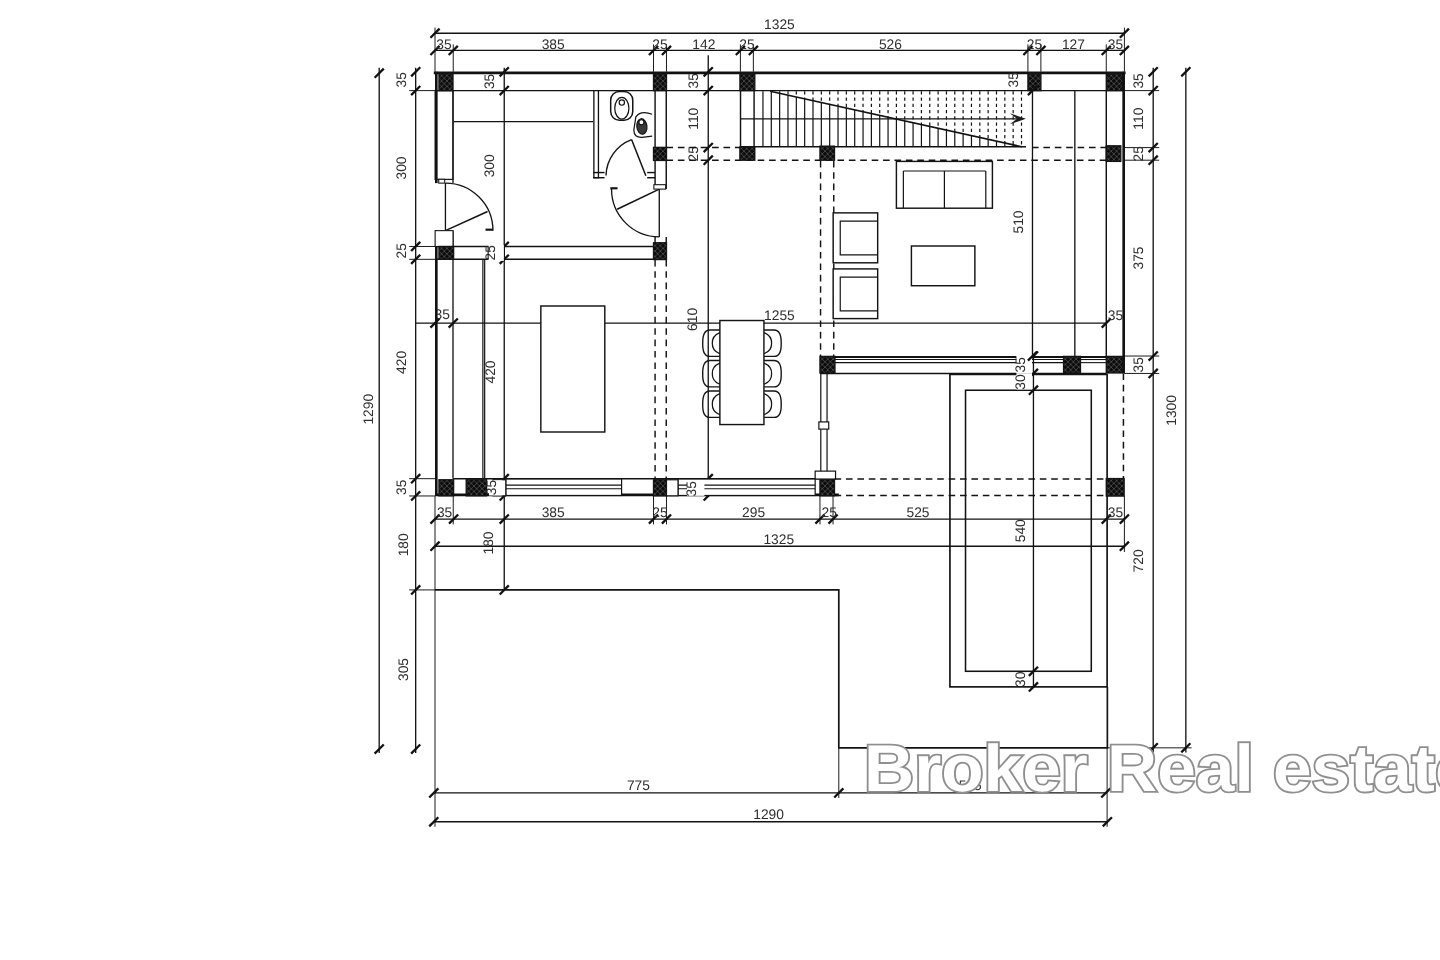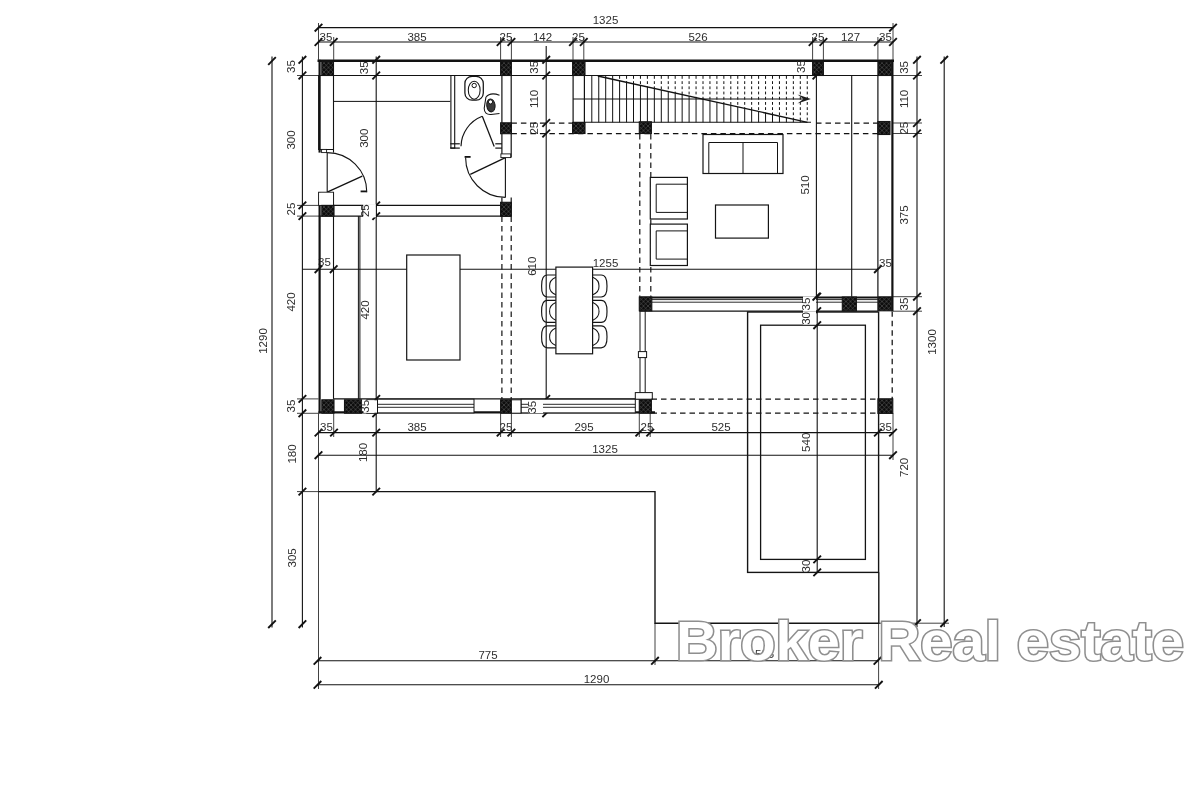--- a/index.html
+++ b/index.html
@@ -1,12 +1,12 @@
 <!DOCTYPE html>
-<html><head><meta charset="utf-8"><title>Floor plan</title><style>html,body{margin:0;padding:0;background:#fff}.wrap{will-change:transform;}svg{display:block}</style></head><body>
+<html><head><meta charset="utf-8"><title>Floor plan</title><style>html,body{margin:0;padding:0;background:#fff}.wrap{will-change:transform;padding-left:44px;}svg{display:block}</style></head><body>
 <div class="wrap">
     <svg xmlns="http://www.w3.org/2000/svg" width="1200" height="800" viewBox="0 0 1200 800" font-family="Liberation Sans, sans-serif" opacity="0.999">
 <defs>
         <pattern id="hatch" width="4.5" height="4.5" patternUnits="userSpaceOnUse">
           <rect width="4.5" height="4.5" fill="#0c0c0c"></rect>
           <path d="M0 4.5 L4.5 0 M0 0 L4.5 4.5" stroke="#6f6f6f" stroke-width="0.45"></path>
         </pattern>
       </defs>
 <rect width="1200" height="800" fill="#ffffff"></rect>
 

